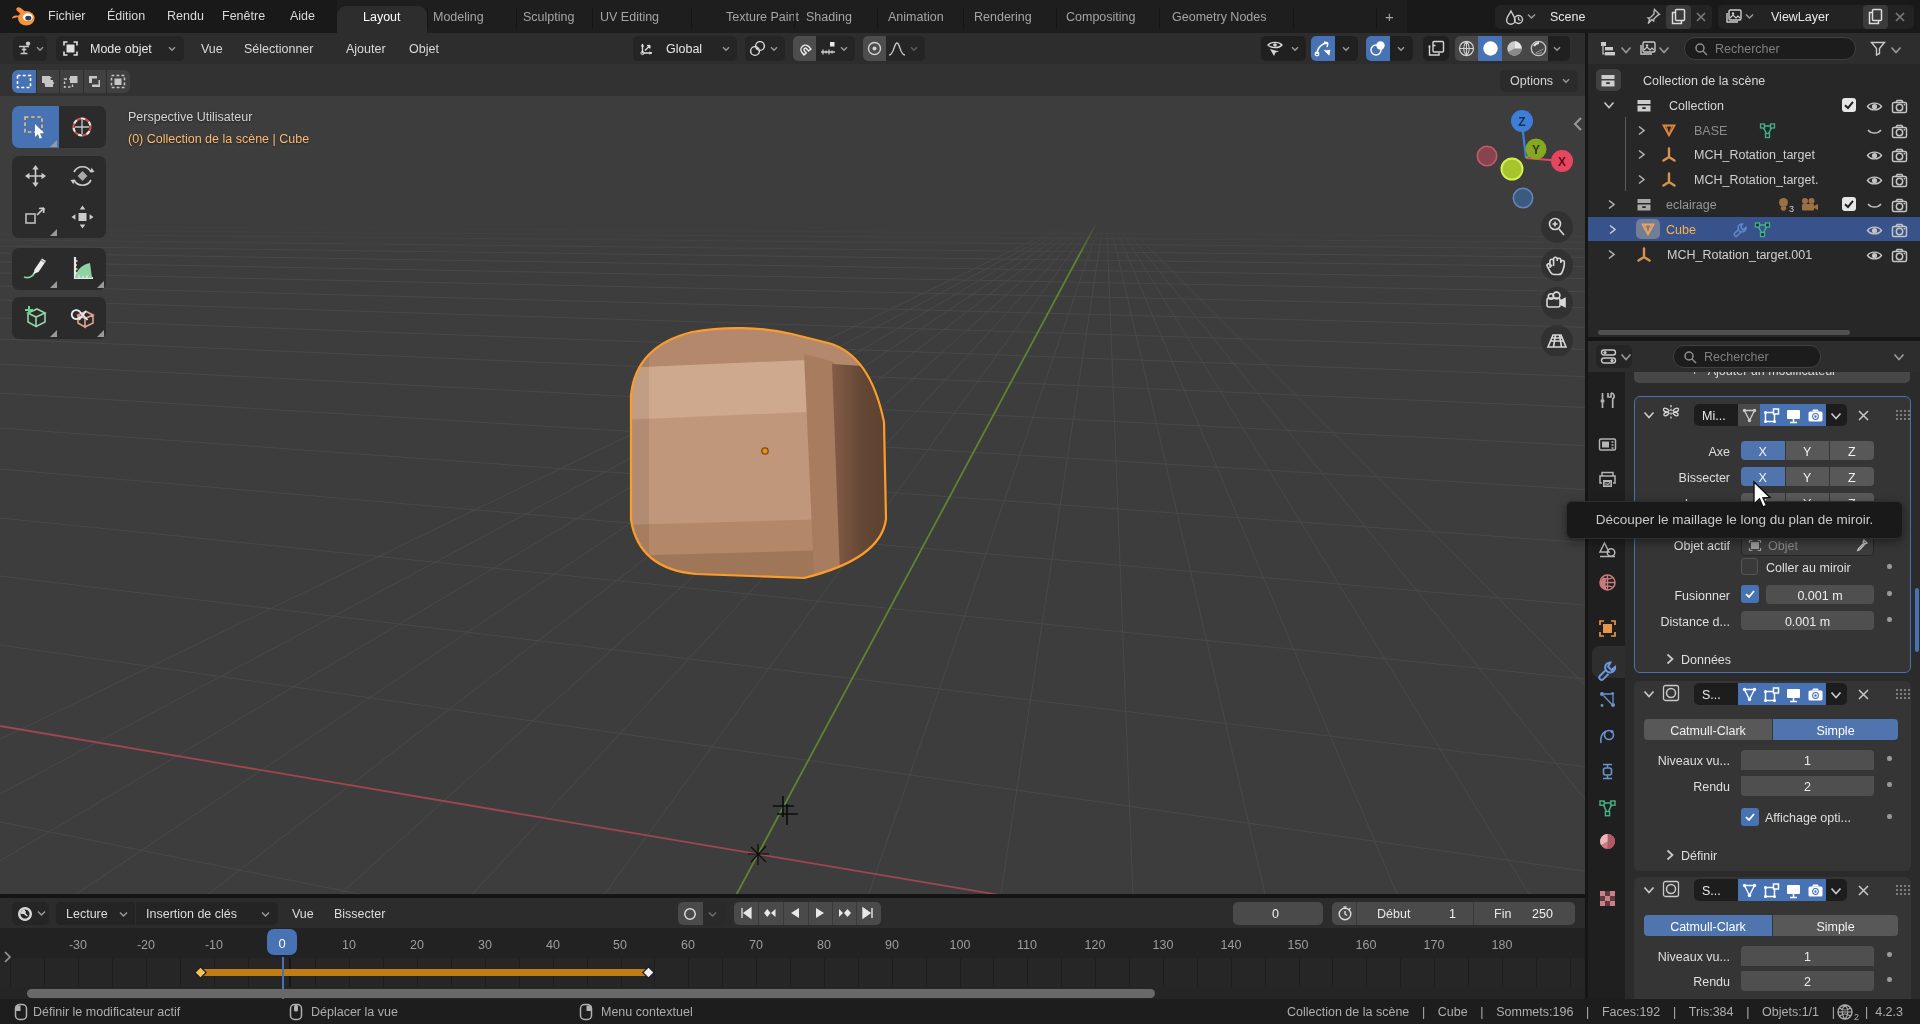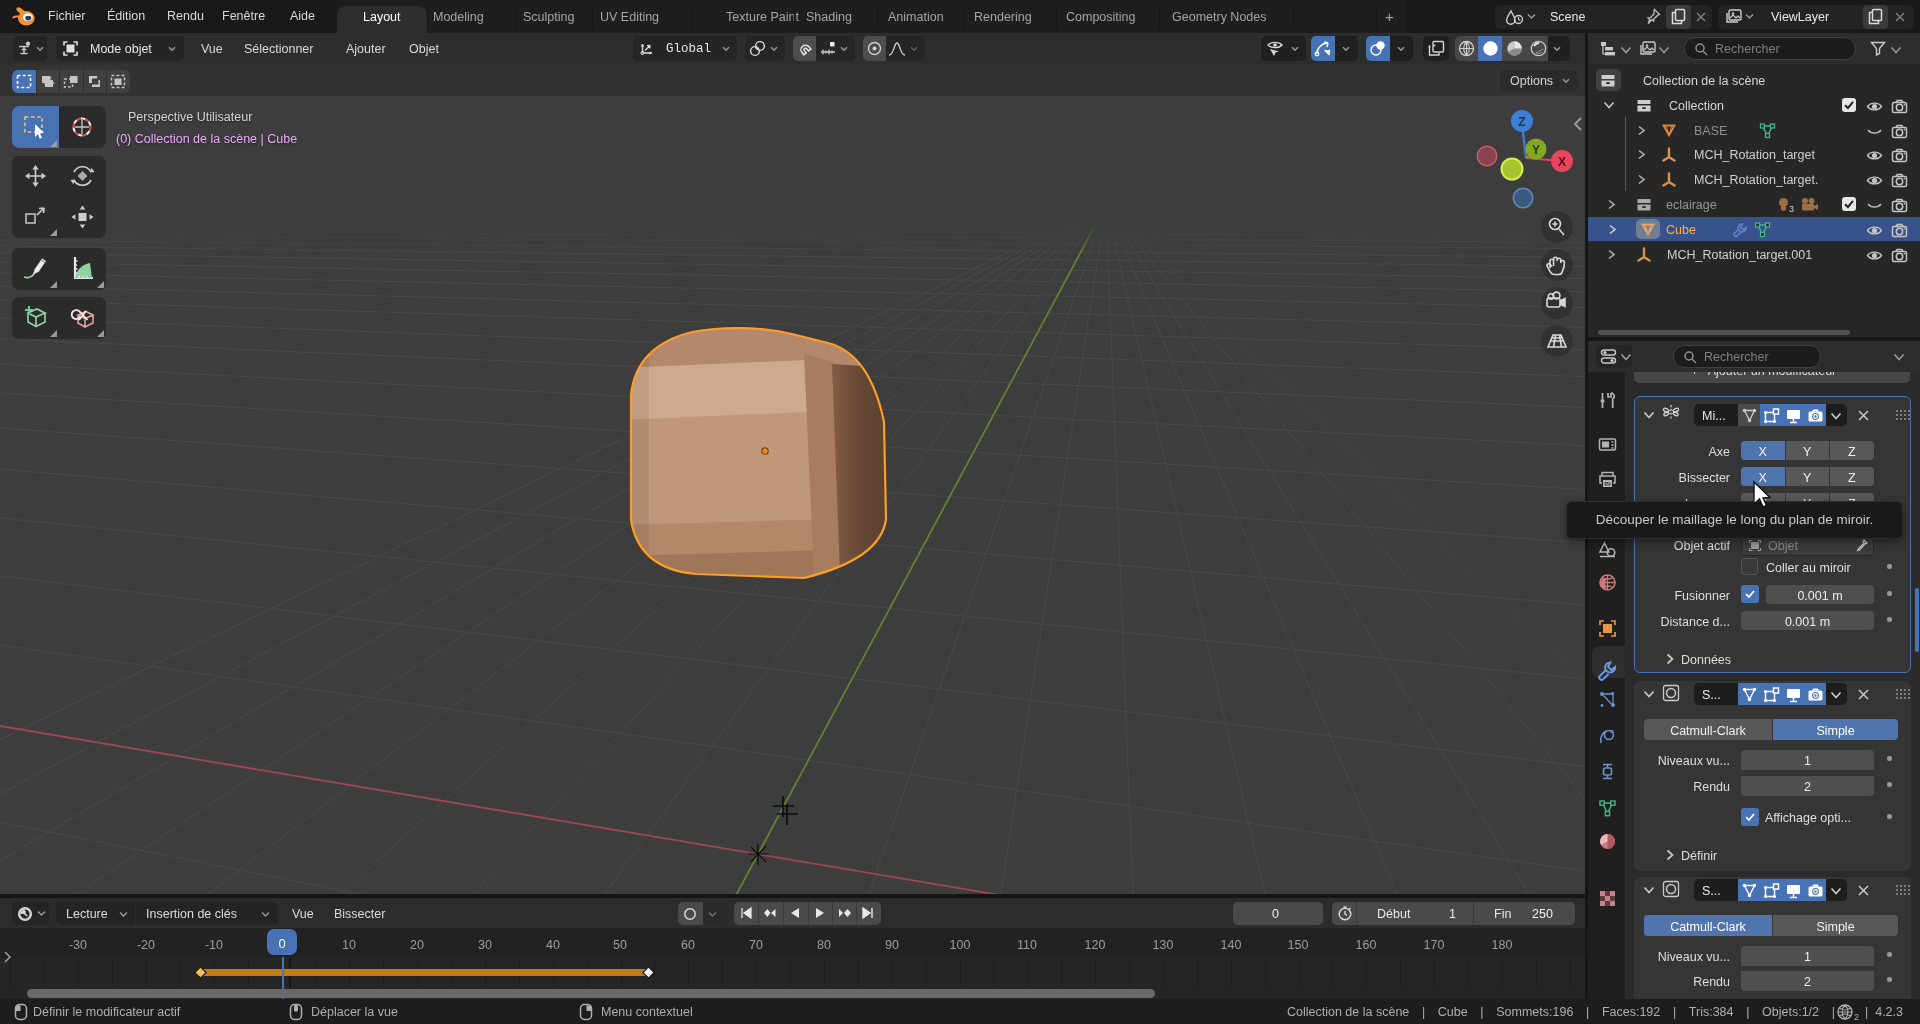--- a/index.html
+++ b/index.html
@@ -123,21 +123,21 @@
   <div class="abs txt" style="left:409px;top:10px;">Objet</div>
 
   <div class="abs" style="left:633px;top:3px;width:104px;height:25px;background:#252525;border-radius:5px;"></div>
   <svg class="abs" style="left:639px;top:7px;" width="18" height="17" viewBox="0 0 18 17">
     <path d="M3.5 13 V4 M3.5 13 H13" stroke="#ddd" stroke-width="1.4" fill="none"></path>
     <path d="M3.5 4 l-1.8 2.5 h3.6 Z" fill="#ddd"></path>
     <path d="M13 13 l-2.5 -1.8 v3.6 Z" fill="#ddd"></path>
     <path d="M6 10.5 L11 5.5 M11 5.5 l-3 .2 M11 5.5 l-.2 3" stroke="#ddd" stroke-width="1.3" fill="none"></path>
     <circle cx="3.5" cy="13" r="1.6" fill="none" stroke="#ddd" stroke-width="1"></circle>
   </svg>
-  <div class="abs txt" style="left:666px;top:10px;color:#e6e6e6;font-family:Liberation Mono, monospace;">Global</div>
+  <div class="abs txt" style="left:666px;top:10px;color:#e6e6e6;">Global</div>
   <svg class="abs" style="left:722px;top:13px" width="8" height="6" viewBox="0 0 9 7">
       <path d="M1 1.5 L4.5 5 L8 1.5" stroke="#999" stroke-width="1.7" fill="none"></path>
     </svg>
 
   <div class="abs" style="left:745px;top:3px;width:40px;height:25px;background:#252525;border-radius:5px;"></div>
   <svg class="abs" style="left:749px;top:7px;" width="18" height="17" viewBox="0 0 18 17">
     <circle cx="11" cy="6" r="4.4" fill="none" stroke="#ddd" stroke-width="1.4"></circle>
     <circle cx="6" cy="11" r="4.4" fill="none" stroke="#ddd" stroke-width="1.4"></circle>
     <circle cx="8.5" cy="8.5" r="1.1" fill="#ddd"></circle>
   </svg>
@@ -349,21 +349,21 @@
       <polygon points="788,246 900,238 900,302 830,274" fill="#b3886c"></polygon>
       <polygon points="804,258 834,266 844,478 814,478" fill="#a87c5f"></polygon>
       <polygon points="832,268 895,272 895,430 850,478 840,478" fill="url(#sideshade)"></polygon>
       <rect x="620" y="124" width="29" height="370" fill="#000000" opacity="0.07"></rect>
     </g>
     <path d="M631,299 Q636,250 692,236 C725,230 762,231 792,238 L828,247 Q870,258 884,326 L886,423 Q881,463 804,482 L696,478 Q639,473 631,424 Z" fill="none" stroke="#fc9c2b" stroke-width="2.2"></path>
     <circle cx="765" cy="355" r="3.2" fill="#f08a1c" stroke="#7d4a12" stroke-width="1.3"></circle>
   </svg>
 
   <div class="abs txt" style="left:128px;top:15px;color:#d4d4d4;text-shadow:0 1px 2px rgba(0,0,0,0.5);">Perspective Utilisateur</div>
-  <div class="abs txt" style="left:116px;top:37px;color:#f0abfc;text-shadow:0 1px 2px rgba(0,0,0,0.5);">(0) Collection de la scène | Cube</div>
+  <div class="abs txt" style="left:128px;top:37px;color:#fdba74;text-shadow:0 1px 2px rgba(0,0,0,0.5);">(0) Collection de la scène | Cube</div>
 
   <div class="abs" style="left:12px;top:10px;width:94px;height:42px;background:#2b2b2b;border-radius:7px;"></div>
   <div class="abs" style="left:12px;top:10px;width:47px;height:42px;background:#4772b3;border-radius:7px 0 0 7px;"></div>
   <svg class="abs" style="left:23px;top:19px;" width="25" height="24" viewBox="0 0 25 24">
     <rect x="2" y="2" width="17" height="15" fill="none" stroke="#e8c27c" stroke-width="1.6" stroke-dasharray="3.5 2.6"></rect>
     <path d="M12 9 L21 18 L17 18.5 L19 23 L16.5 23.5 L15 19 L12 22 Z" fill="#fff"></path>
   </svg>
   <svg class="abs" style="left:70px;top:19px;" width="25" height="24" viewBox="0 0 25 24">
     <circle cx="12" cy="12" r="8.5" fill="none" stroke="#d24d44" stroke-width="2.2" stroke-dasharray="4.3 4.3"></circle>
     <circle cx="12" cy="12" r="8.5" fill="none" stroke="#e9e9e9" stroke-width="2.2" stroke-dasharray="4.3 4.3" stroke-dashoffset="4.3"></circle>
@@ -1224,21 +1224,21 @@
     <span>Collection de la scène</span>
     <span>|</span>
     <span>Cube</span>
     <span>|</span>
     <span>Sommets:196</span>
     <span>|</span>
     <span>Faces:192</span>
     <span>|</span>
     <span>Tris:384</span>
     <span>|</span>
-    <span>Objets:1/2</span>
+    <span>Objets:1/1</span>
     <span>|</span>
   </div>
 <svg class="abs" style="left:1836px;top:1003px;" width="18" height="18" viewBox="0 0 18 18">
     <circle cx="9" cy="9" r="7" fill="none" stroke="#aeaeae" stroke-width="1.4"></circle>
     <path d="M2 9 h14 M9 2 a10 10 0 0 1 0 14 M9 2 a10 10 0 0 0 0 14 M3.5 5 a9 9 0 0 0 11 0 M3.5 13 a9 9 0 0 1 11 0" stroke="#aeaeae" stroke-width="1.1" fill="none"></path>
   </svg>
 <div class="abs" style="left:1854px;top:1012px;color:#aeaeae;font-size:9px;">2</div>
 <div class="abs txt" style="left:1865px;top:1006px;color:#aeaeae;">| &nbsp;4.2.3</div>
 
 <div class="abs" style="left:1566px;top:501px;width:337px;height:38px;background:#191919;border:1px solid #2e2e2e;border-radius:6px;box-shadow:0 3px 8px rgba(0,0,0,0.4);"></div>

